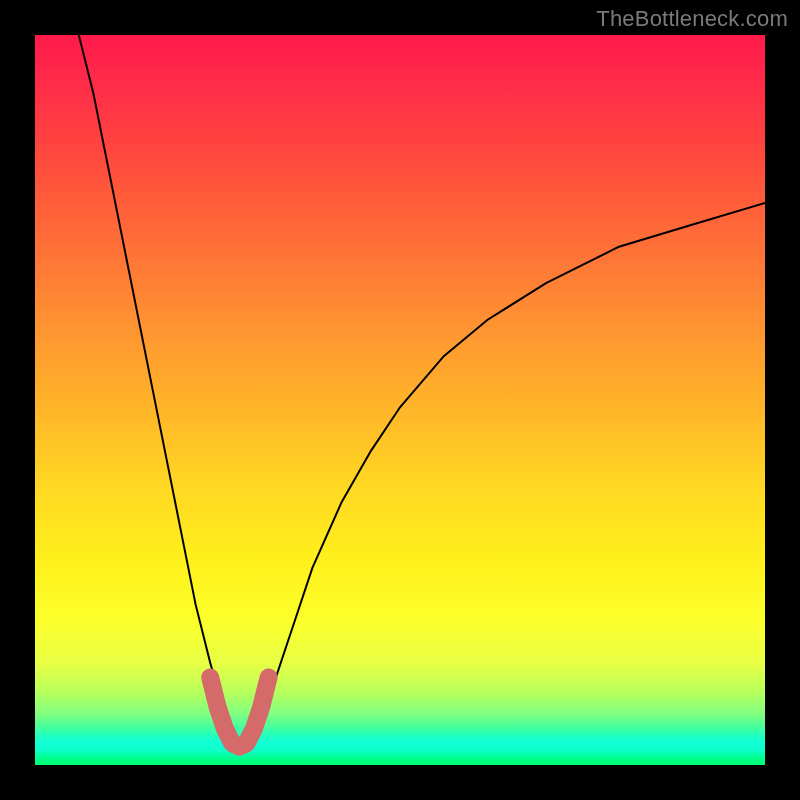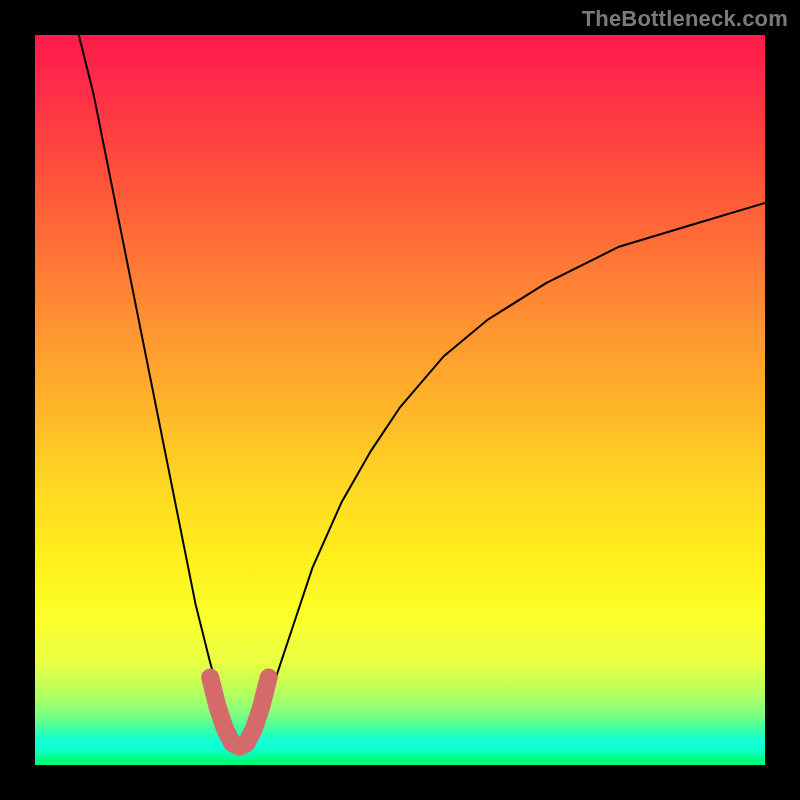--- a/index.html
+++ b/index.html
@@ -75,21 +75,21 @@
     stroke-width: 18;
     stroke-linecap: round;
     stroke-linejoin: round;
   }
   .watermark {
     position: absolute;
     top: 6px;
     right: 12px;
     color: #7a7a7a;
     font-size: 22px;
-    font-weight: 700;
+    font-weight: 400;
     letter-spacing: 0.2px;
   }
 </style>
 </head>
 <body>
 
 <div class="frame">
 
   <div class="plot-area">
     <div class="gradient"></div>

